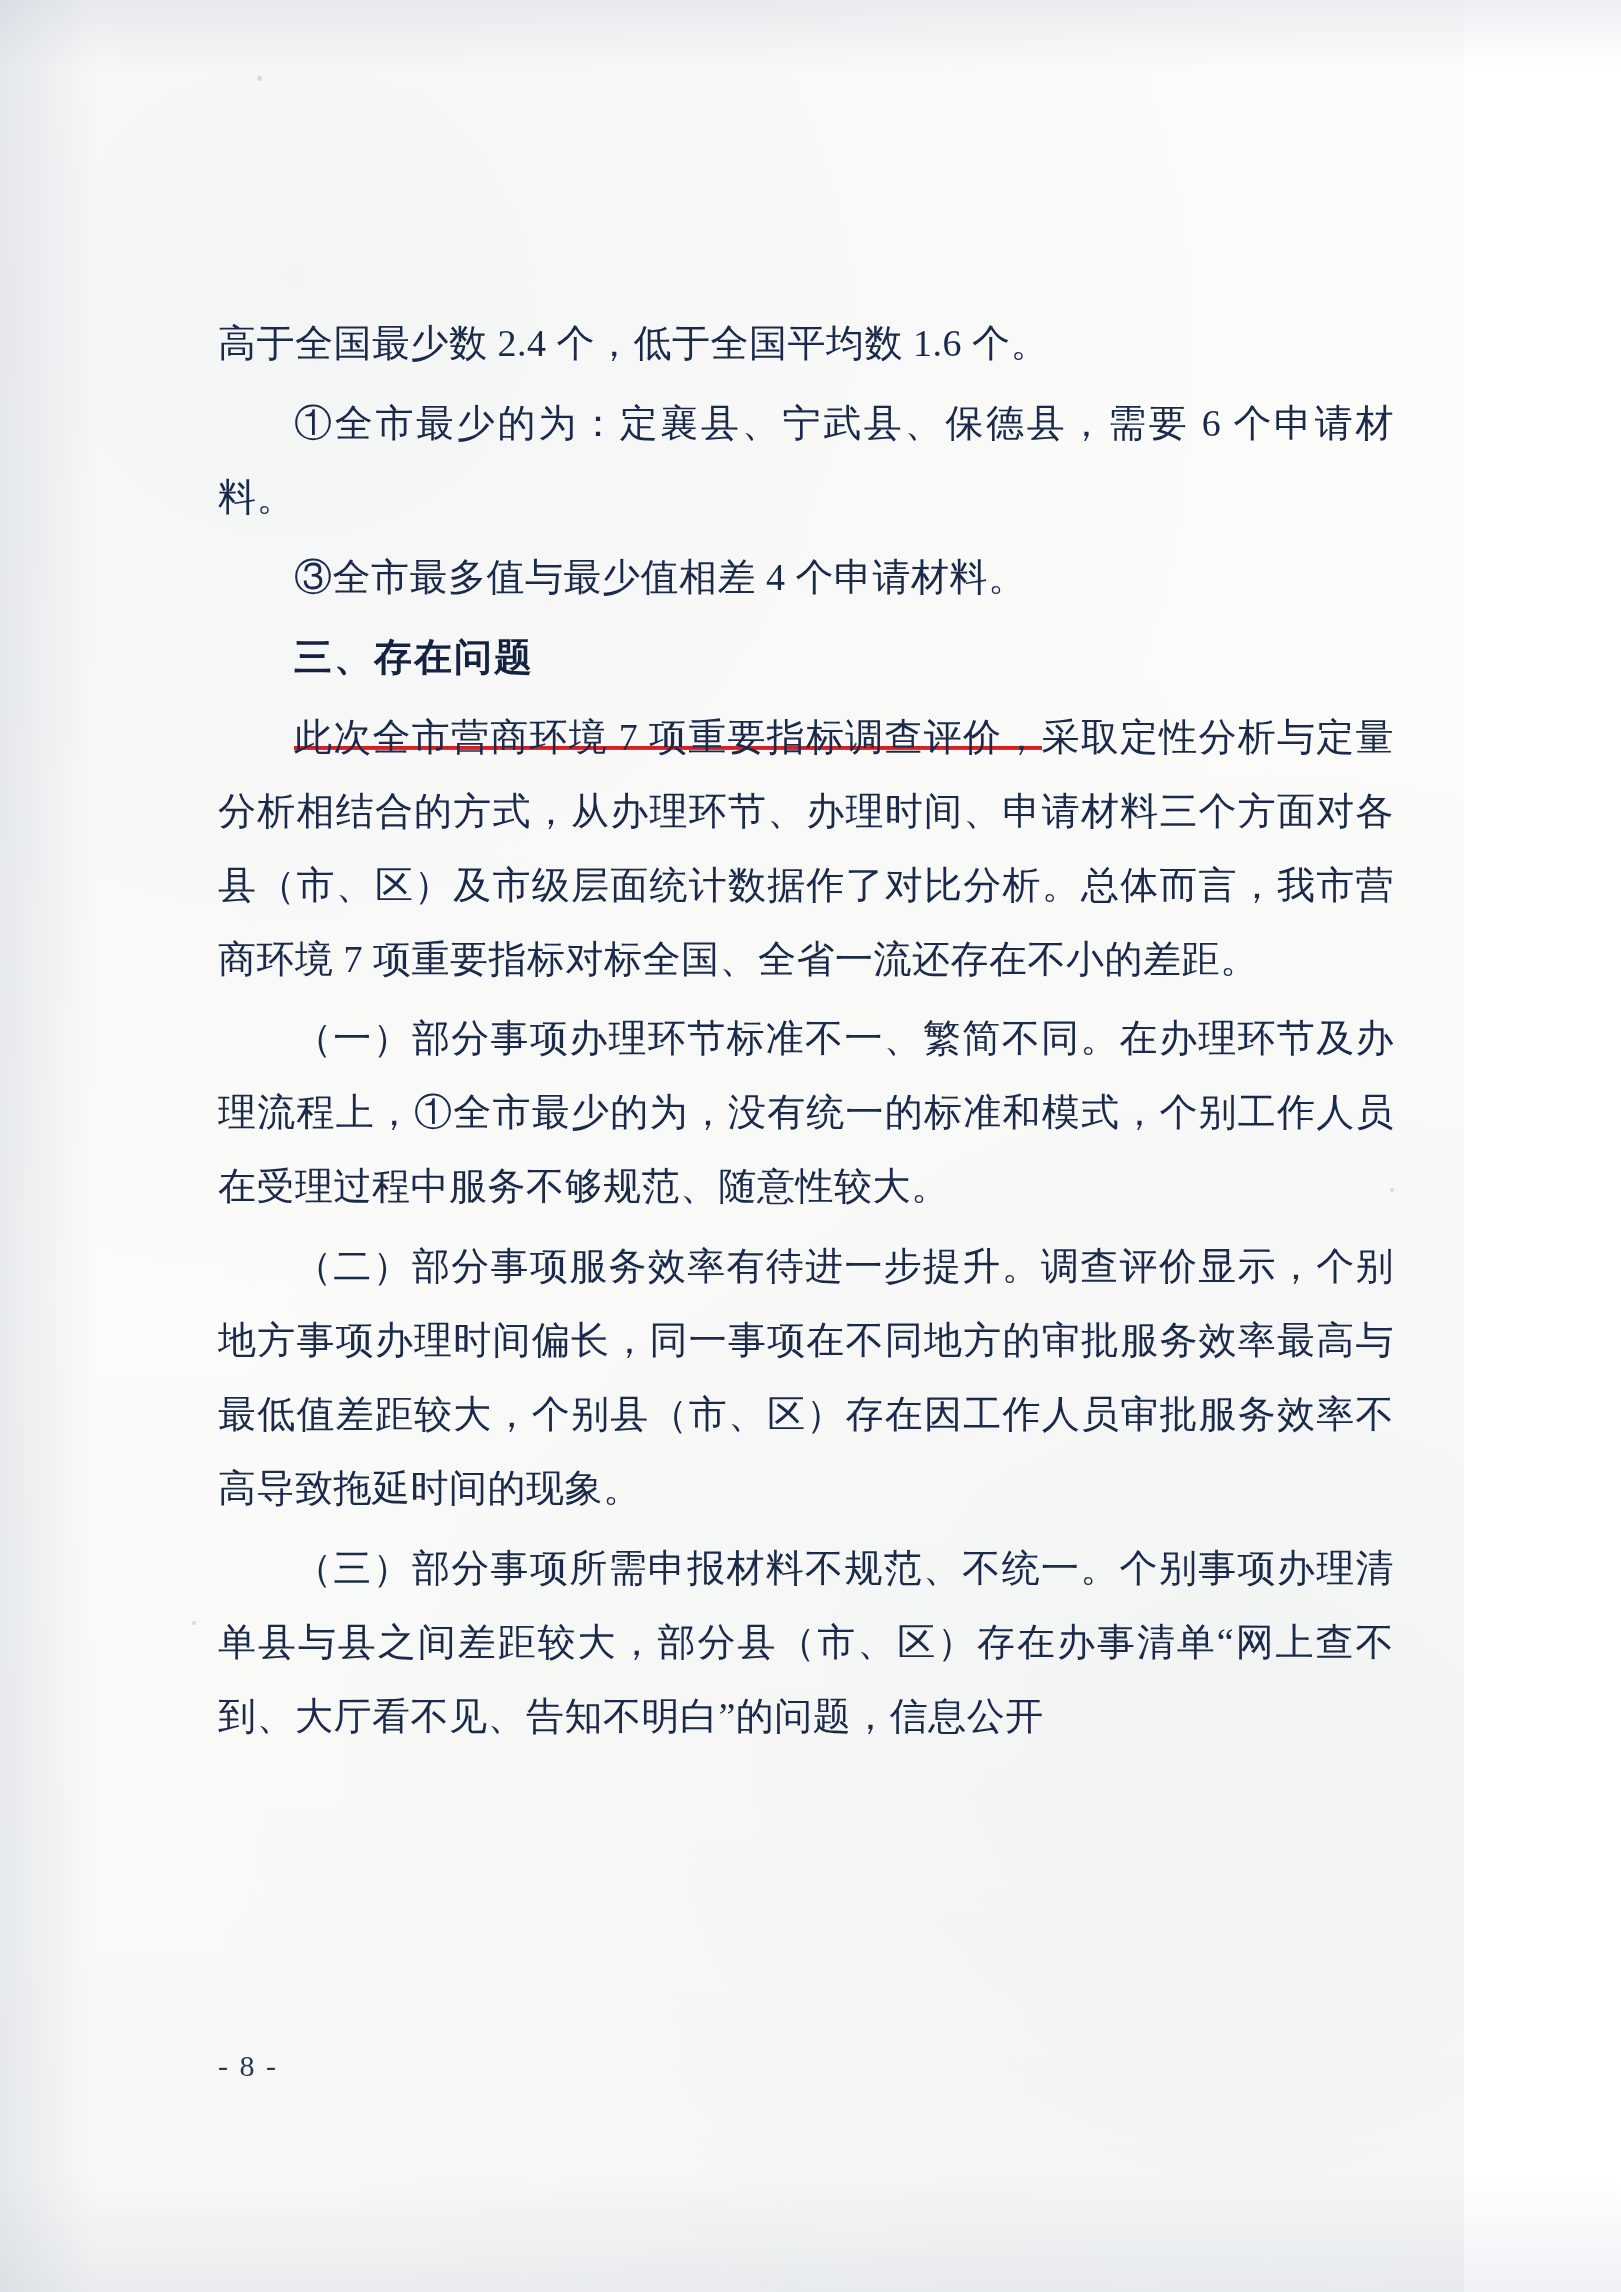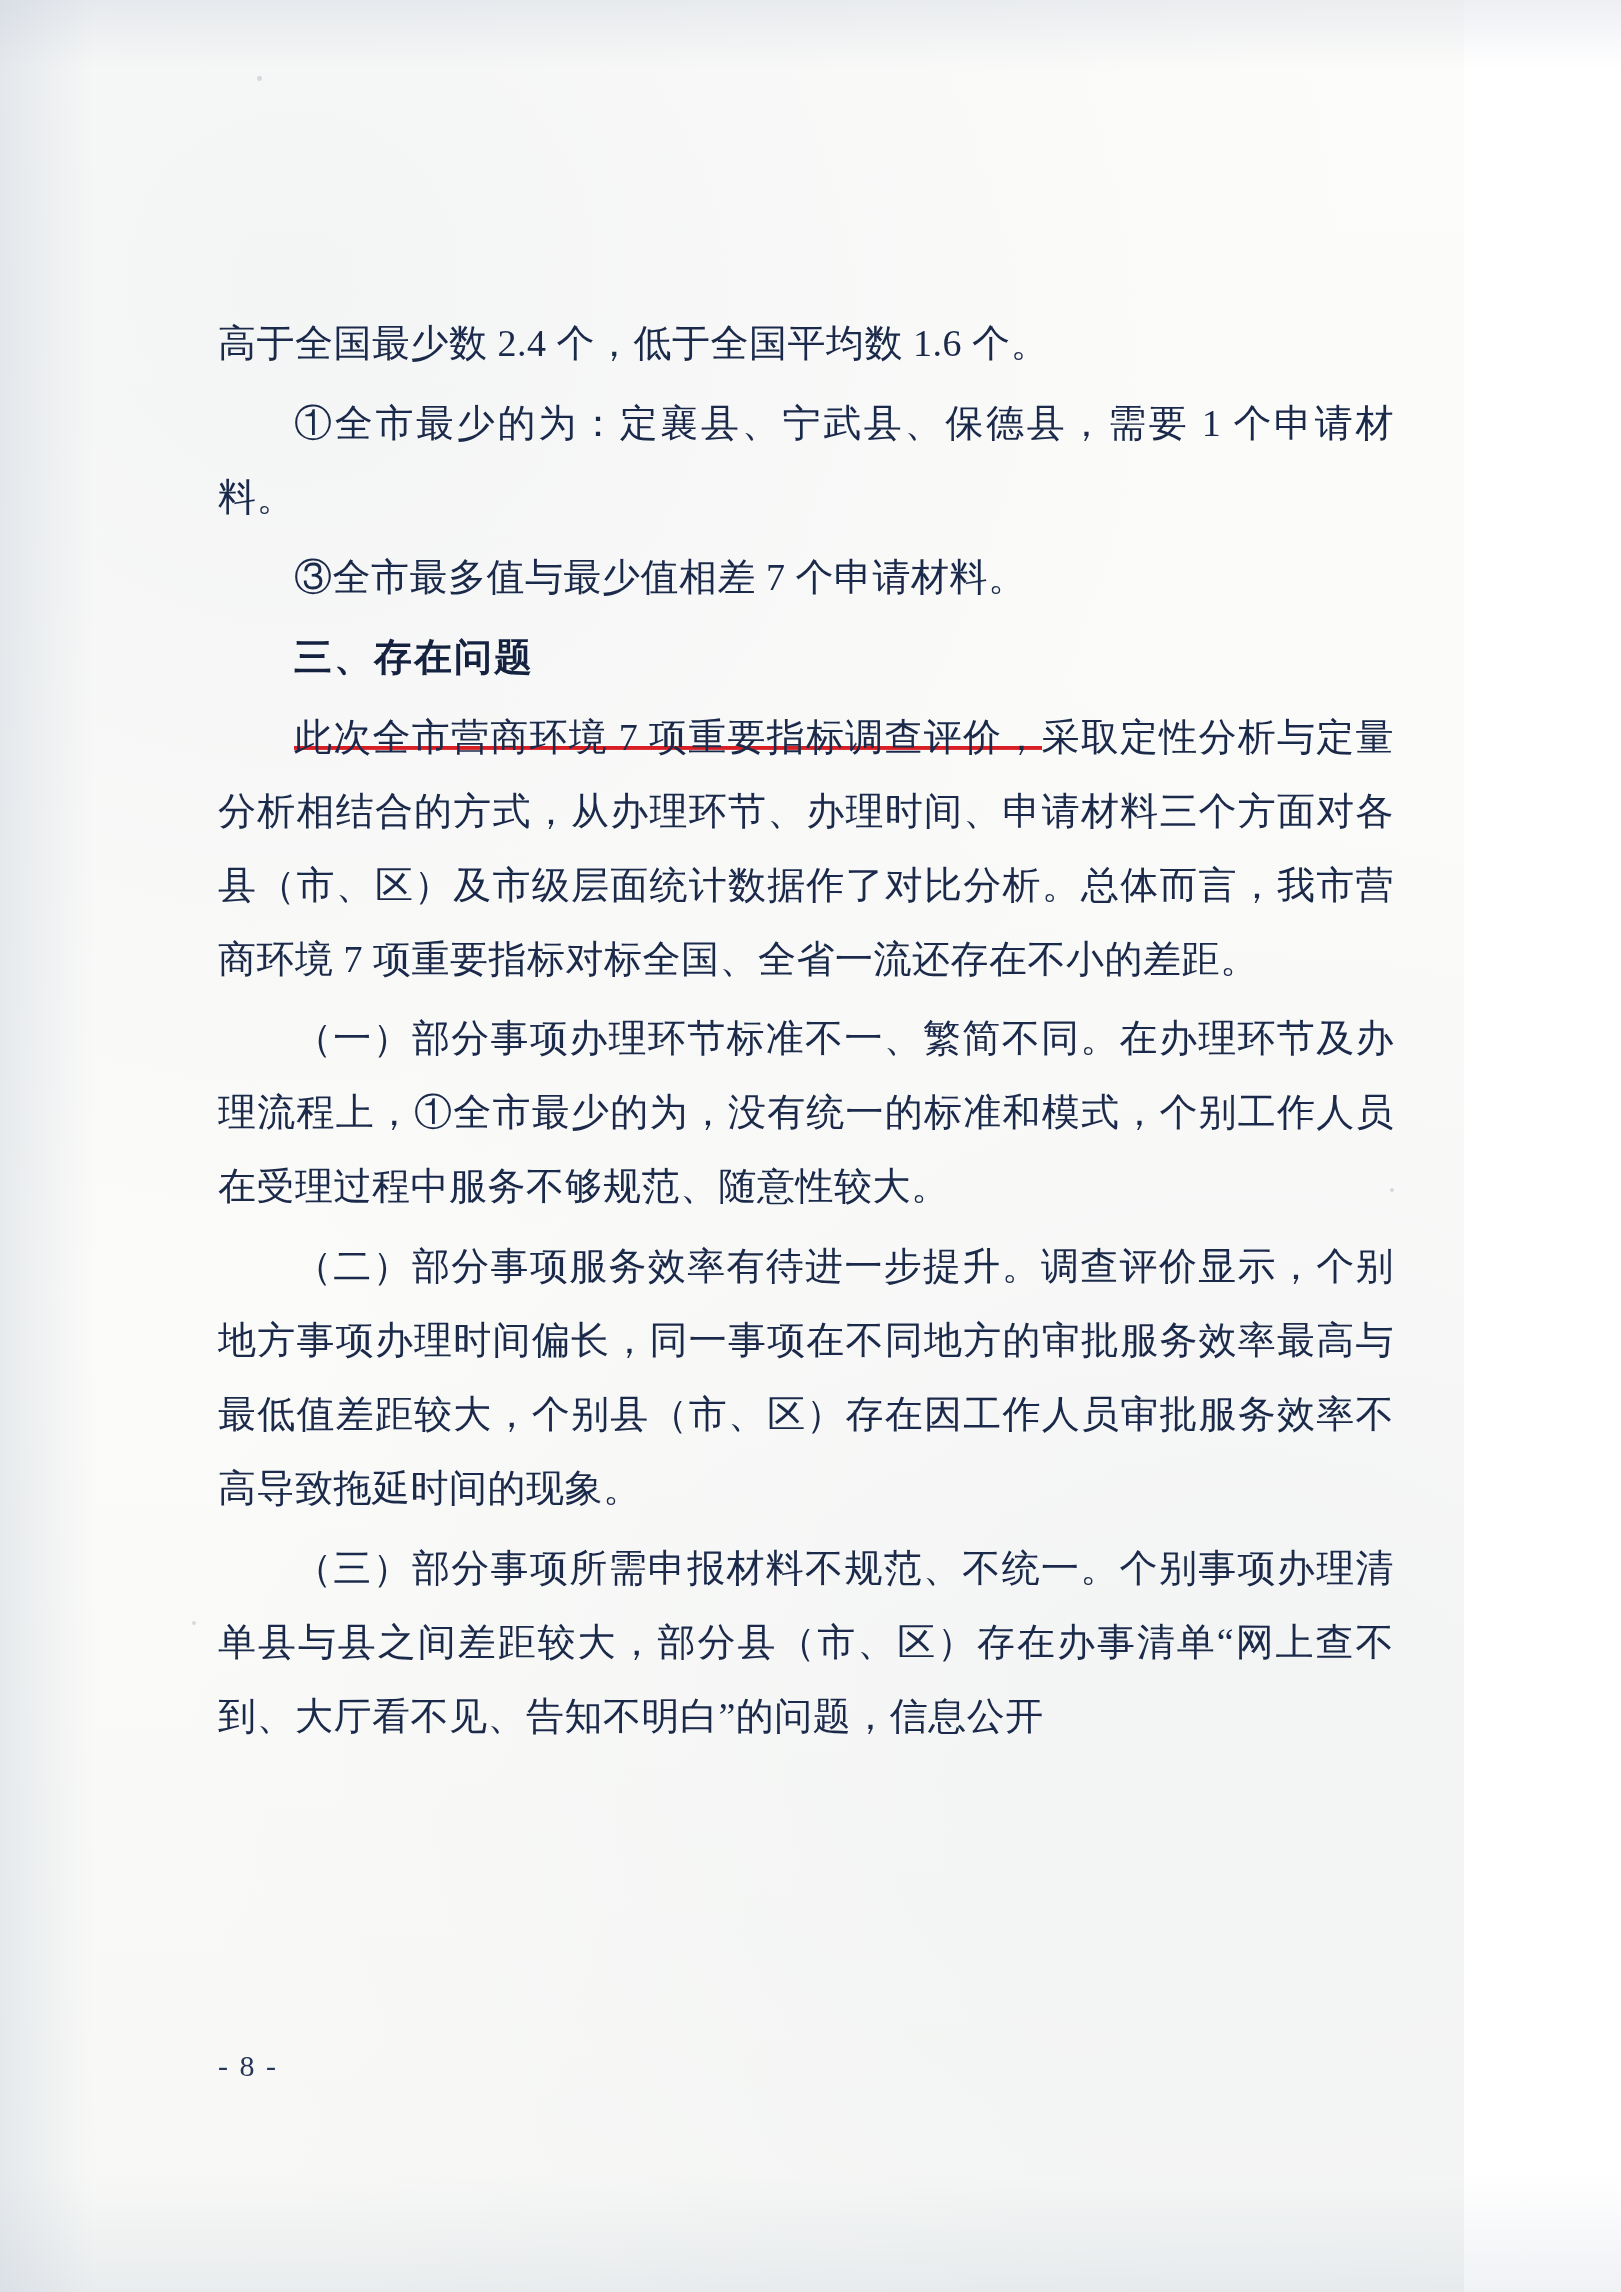--- a/index.html
+++ b/index.html
@@ -110,24 +110,24 @@
   <div class="edge-shadow-bottom"></div>
 
   <div class="speck" style="left:257px; top:76px; width:4.9px; height:4.9px;"></div>
   <div class="speck" style="left:1390px; top:1188px; width:3.9px; height:3.9px;"></div>
   <div class="speck" style="left:192px; top:1621px; width:3.9px; height:3.9px;"></div>
 
   <div class="content">
 
     <p>高于全国最少数 2.4 个，低于全国平均数 1.6 个。</p>
 
-    <p class="indent">①全市最少的为：定襄县、宁武县、保德县，需要 1 个申请材料。</p>
+    <p class="indent">①全市最少的为：定襄县、宁武县、保德县，需要 6 个申请材料。</p>
 
 
-    <p class="indent">③全市最多值与最少值相差 7 个申请材料。</p>
+    <p class="indent">③全市最多值与最少值相差 4 个申请材料。</p>
 
 
     <p class="indent heading">三、存在问题</p>
 
     <p class="indent"><span class="underlined">此次全市营商环境 7 项重要指标调查评价，</span><span>采取定性分析与定量分析相结合的方式，从办理环节、办理时间、申请材料三个方面对各县（市、区）及市级层面统计数据作了对比分析。总体而言，我市营商环境 7 项重要指标对标全国、全省一流还存在不小的差距。</span></p>
 
     <p class="indent">（一）部分事项办理环节标准不一、繁简不同。在办理环节及办理流程上，①全市最少的为，没有统一的标准和模式，个别工作人员在受理过程中服务不够规范、随意性较大。</p>
 
     <p class="indent">（二）部分事项服务效率有待进一步提升。调查评价显示，个别地方事项办理时间偏长，同一事项在不同地方的审批服务效率最高与最低值差距较大，个别县（市、区）存在因工作人员审批服务效率不高导致拖延时间的现象。</p>
 

